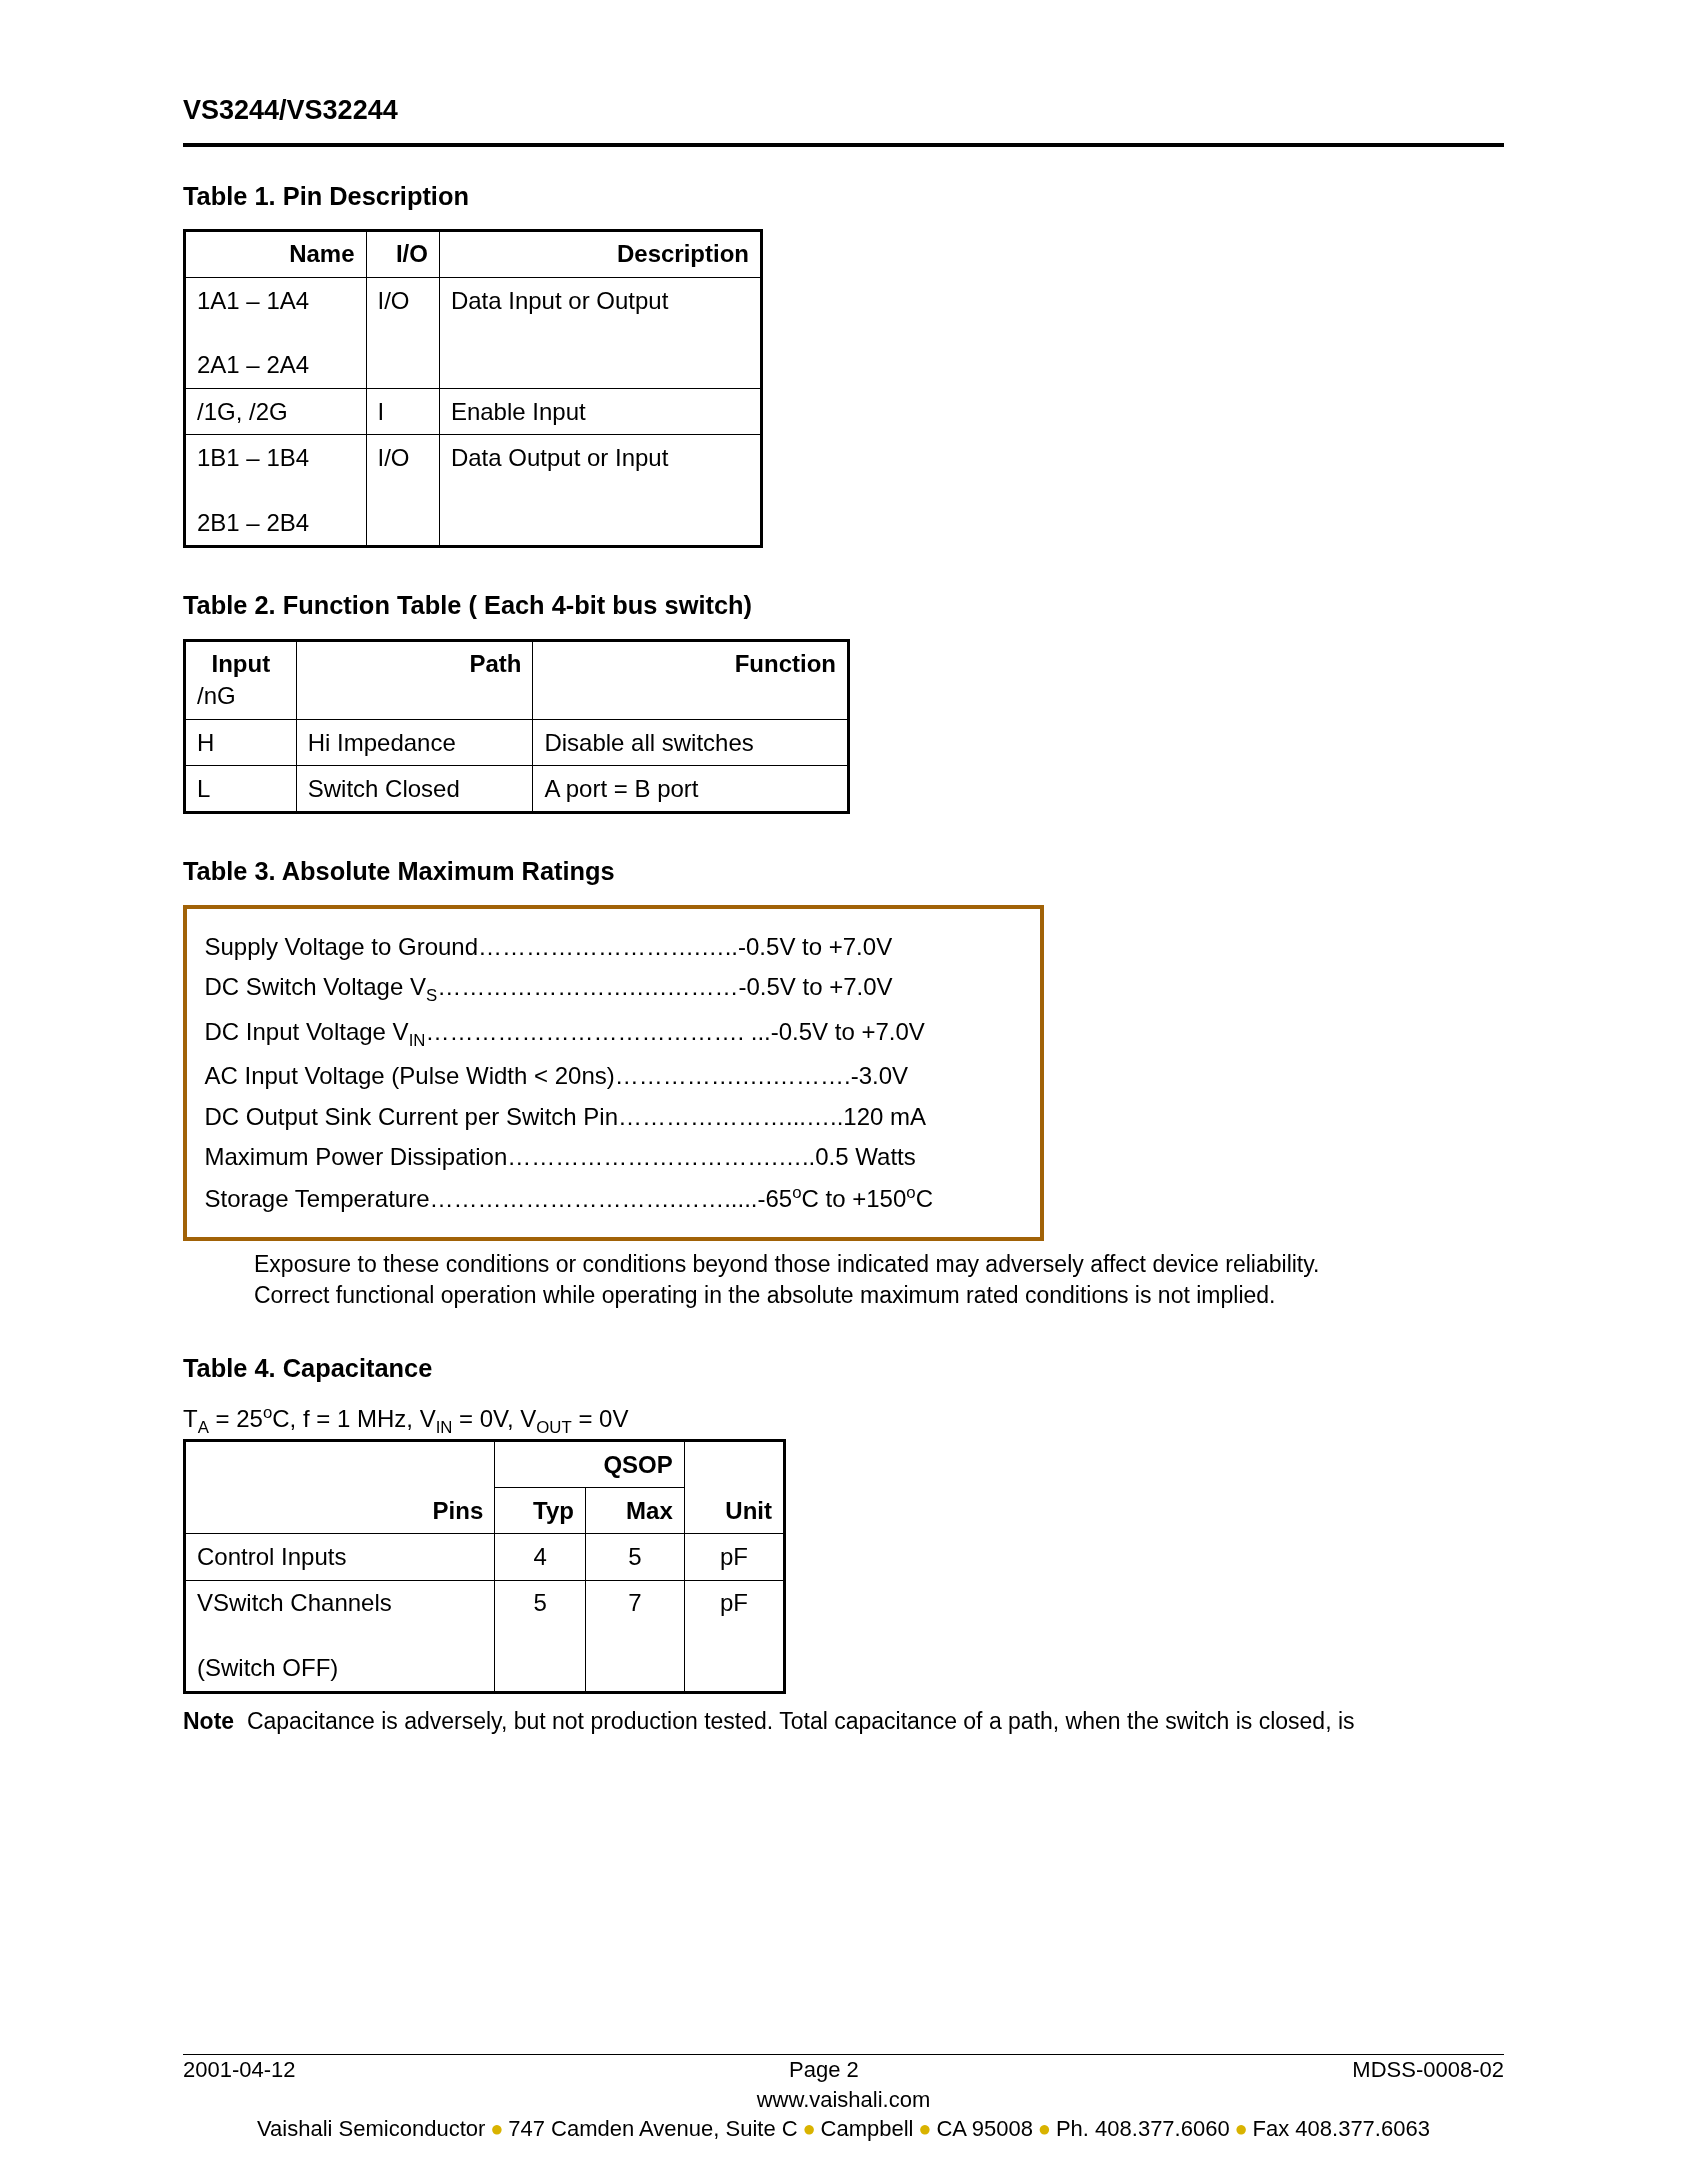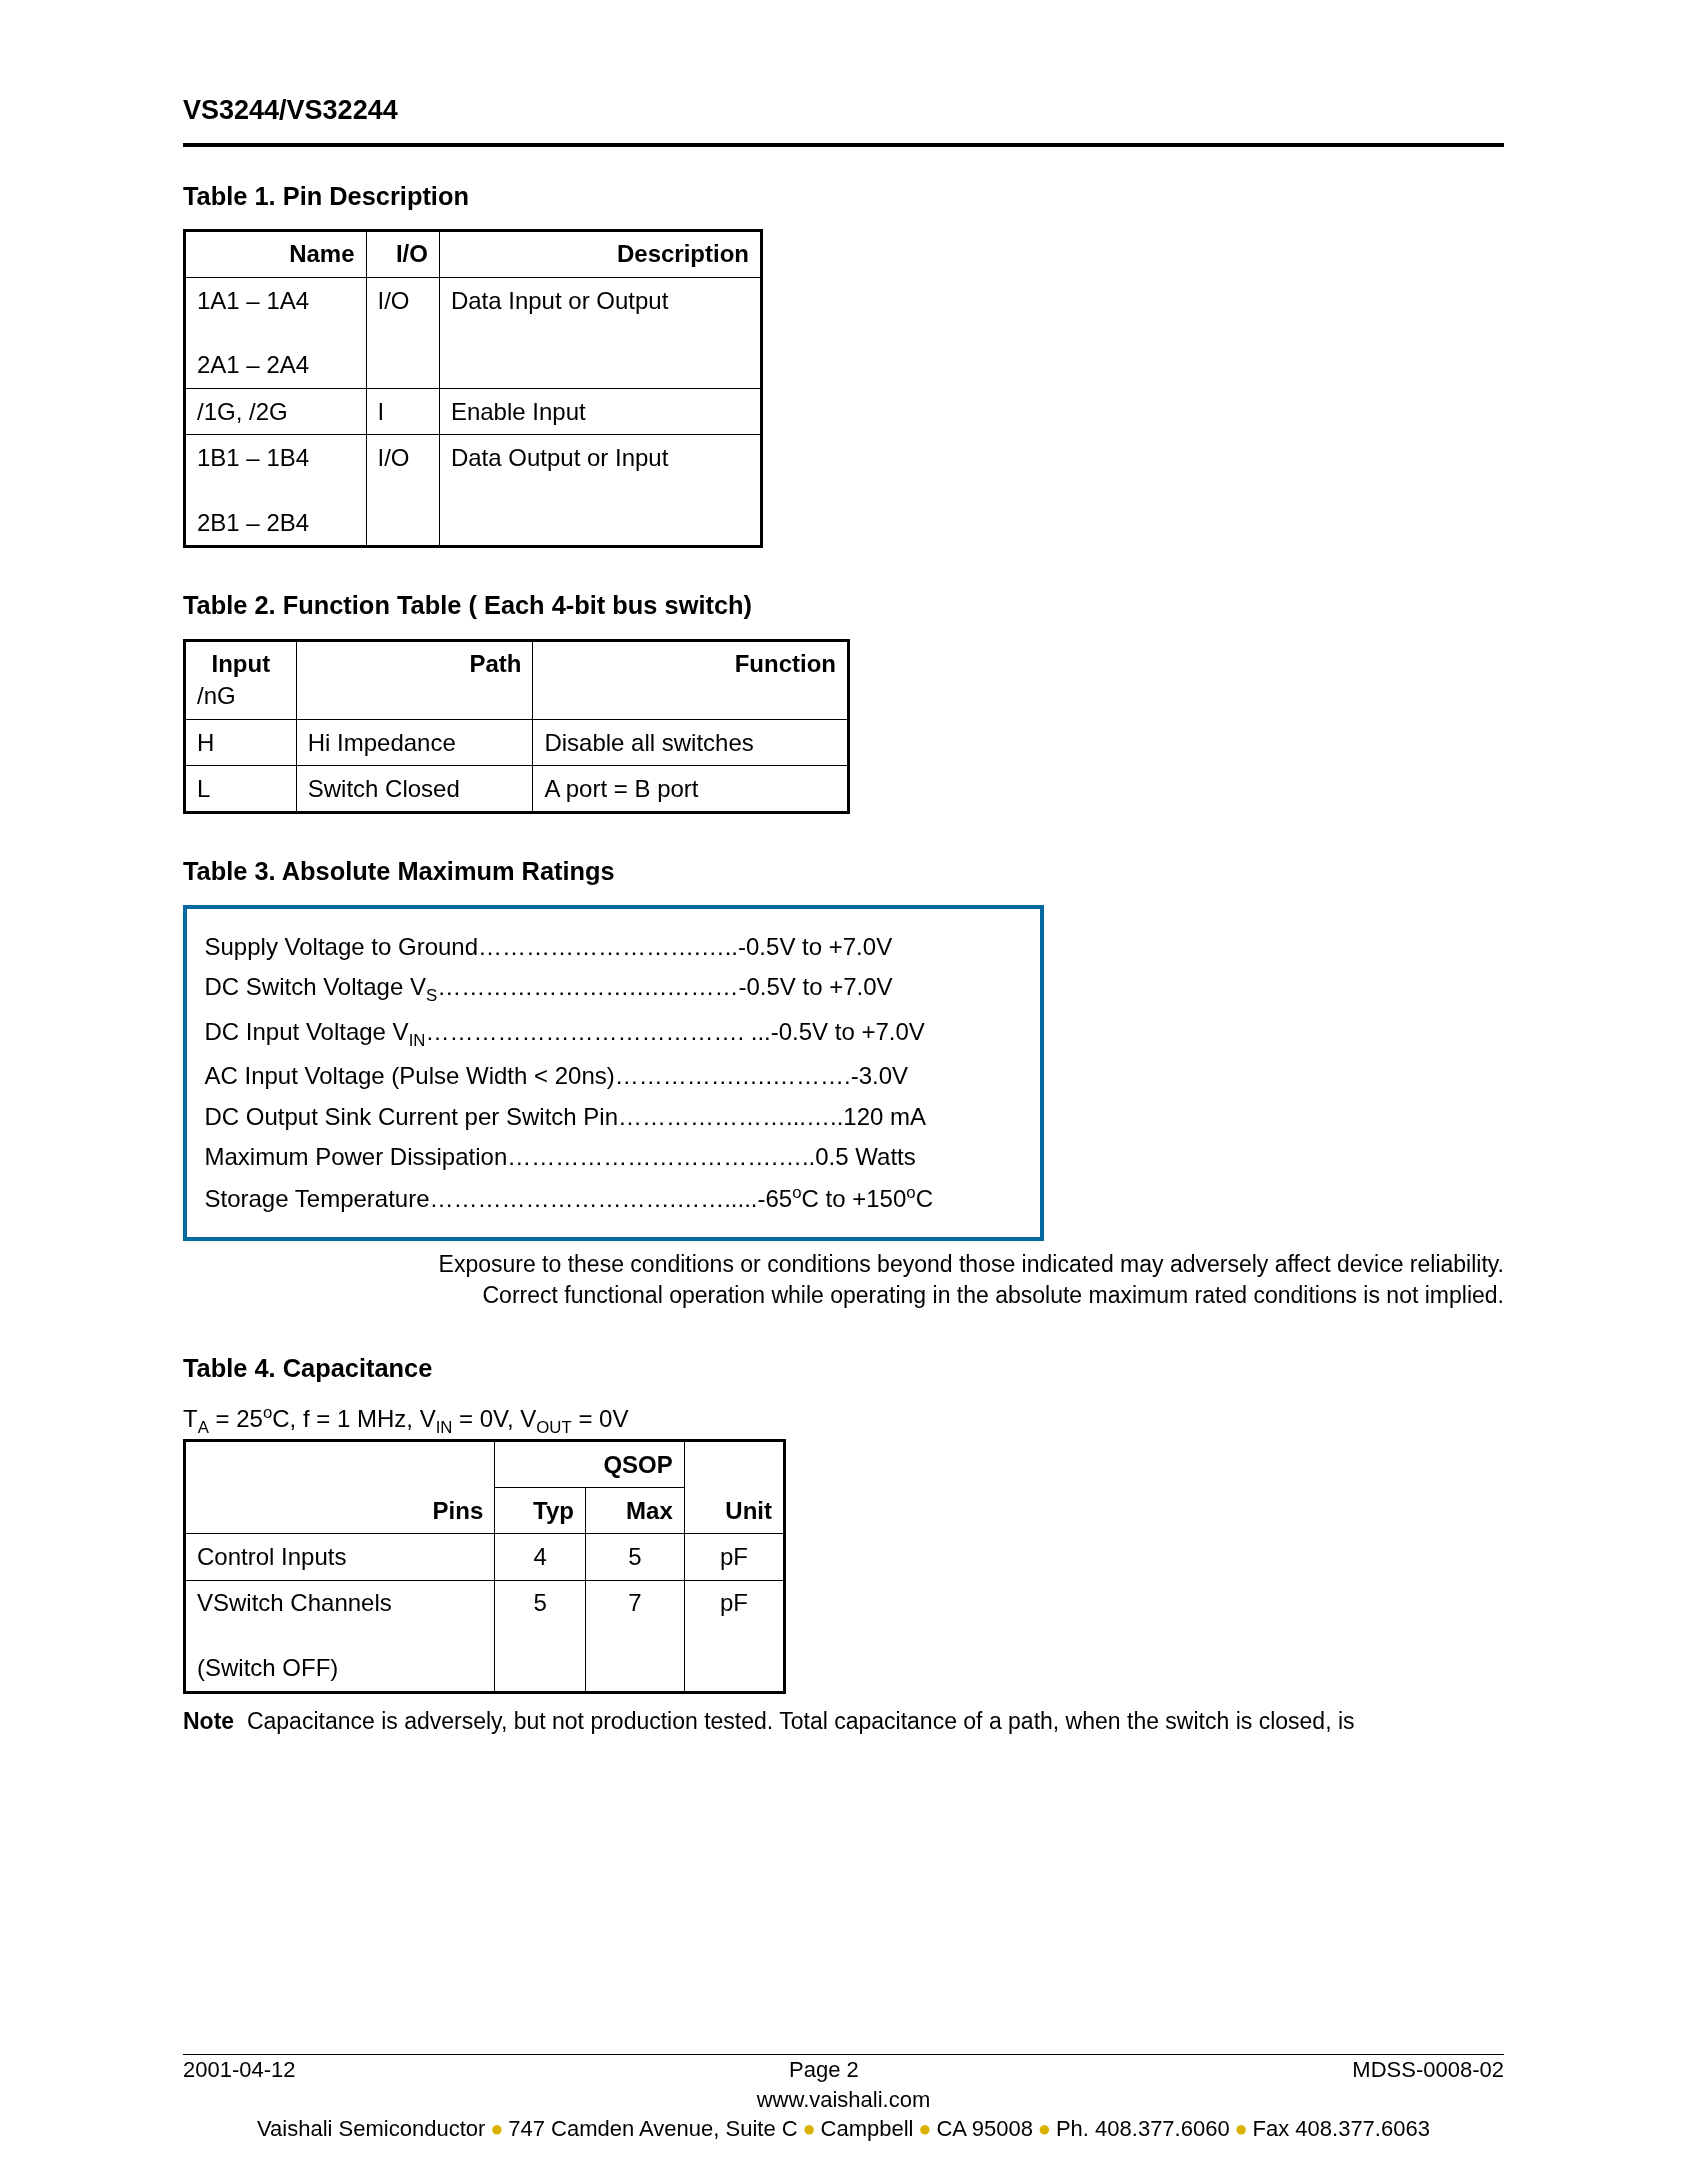--- a/index.html
+++ b/index.html
@@ -20,24 +20,24 @@
     border-radius: 23px;
   }
   .header-title { font-weight: bold; font-size: 27px; }
   .thick-rule { border: 0; border-top: 4.8px solid #000; margin: 14.3px 0 32px 0; }
   .thin-rule  { border: 0; border-top: 1.6px solid #000; margin: 0; }
   .section-title { font-weight: bold; font-size: 25.4px; margin: 24px 0 16px 0; }
   table { border-collapse: collapse; }
   .tbl-outer { border: 3.2px solid #000; }
   .tbl-outer th, .tbl-outer td { border: 1.6px solid #000; padding: 6.4px 11px; vertical-align: top; font-size: 24px; }
   .tbl-outer th { font-weight: bold; text-align: right; }
-  .ratings-box { border: 4px solid #0369a1; padding: 14.3px 17.5px; display: inline-block; }
+  .ratings-box { border: 4px solid #a16207; padding: 14.3px 17.5px; display: inline-block; }
   .ratings-line { margin: 8px 0; white-space: nowrap; }
   .note { font-size: 23px; }
-  .note-block { margin-left: 71px; text-align: right; }
+  .note-block { margin-left: 71px; }
   .cap-cond { font-size: 24px; }
   .sub { vertical-align: sub; font-size: 0.7em; }
   .sup { vertical-align: super; font-size: 0.7em; }
   .footer {
     position: absolute;
     left: 183px; right: 183px; bottom: 39px;
     font-size: 22px;
   }
   .footer-line { display: flex; justify-content: space-between; }
   .footer-center { text-align: center; }

